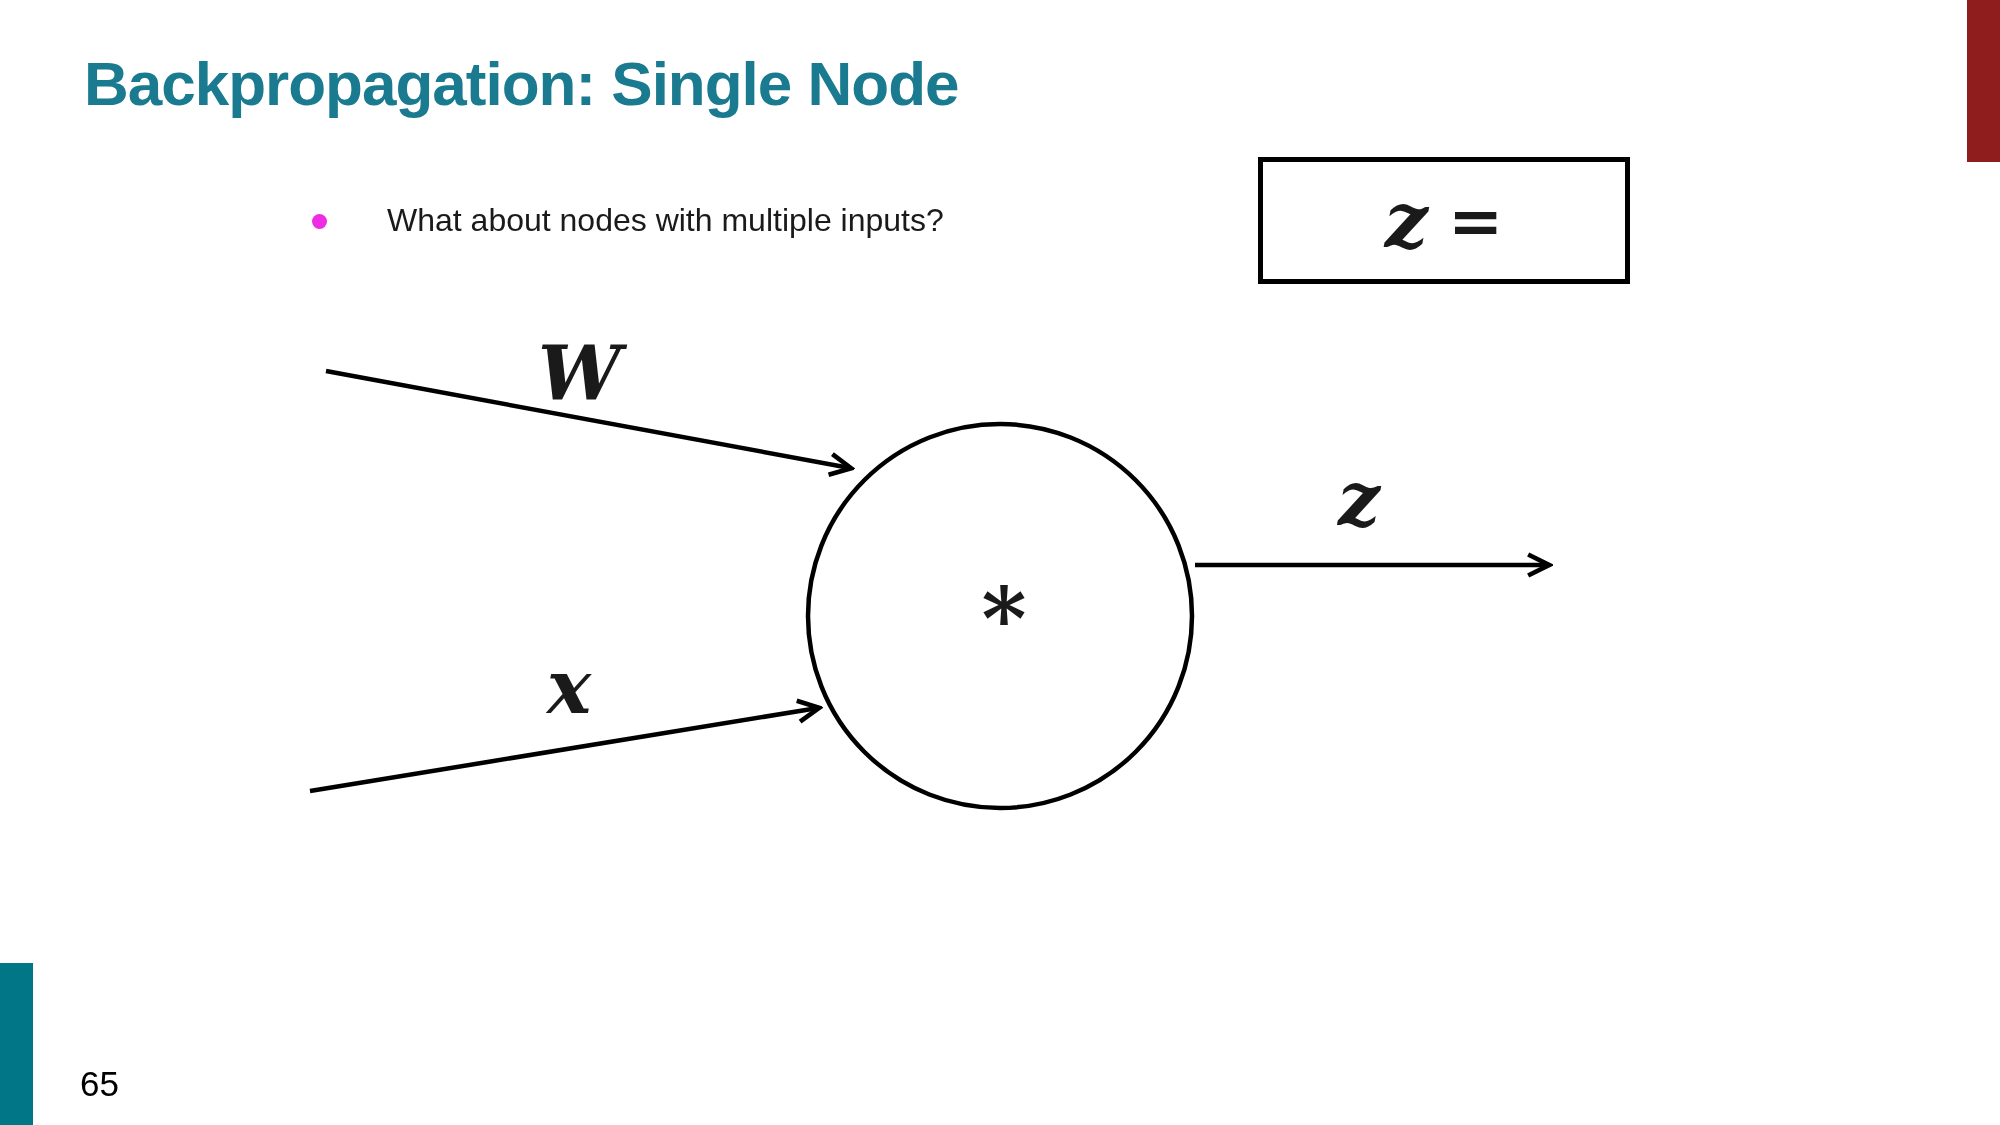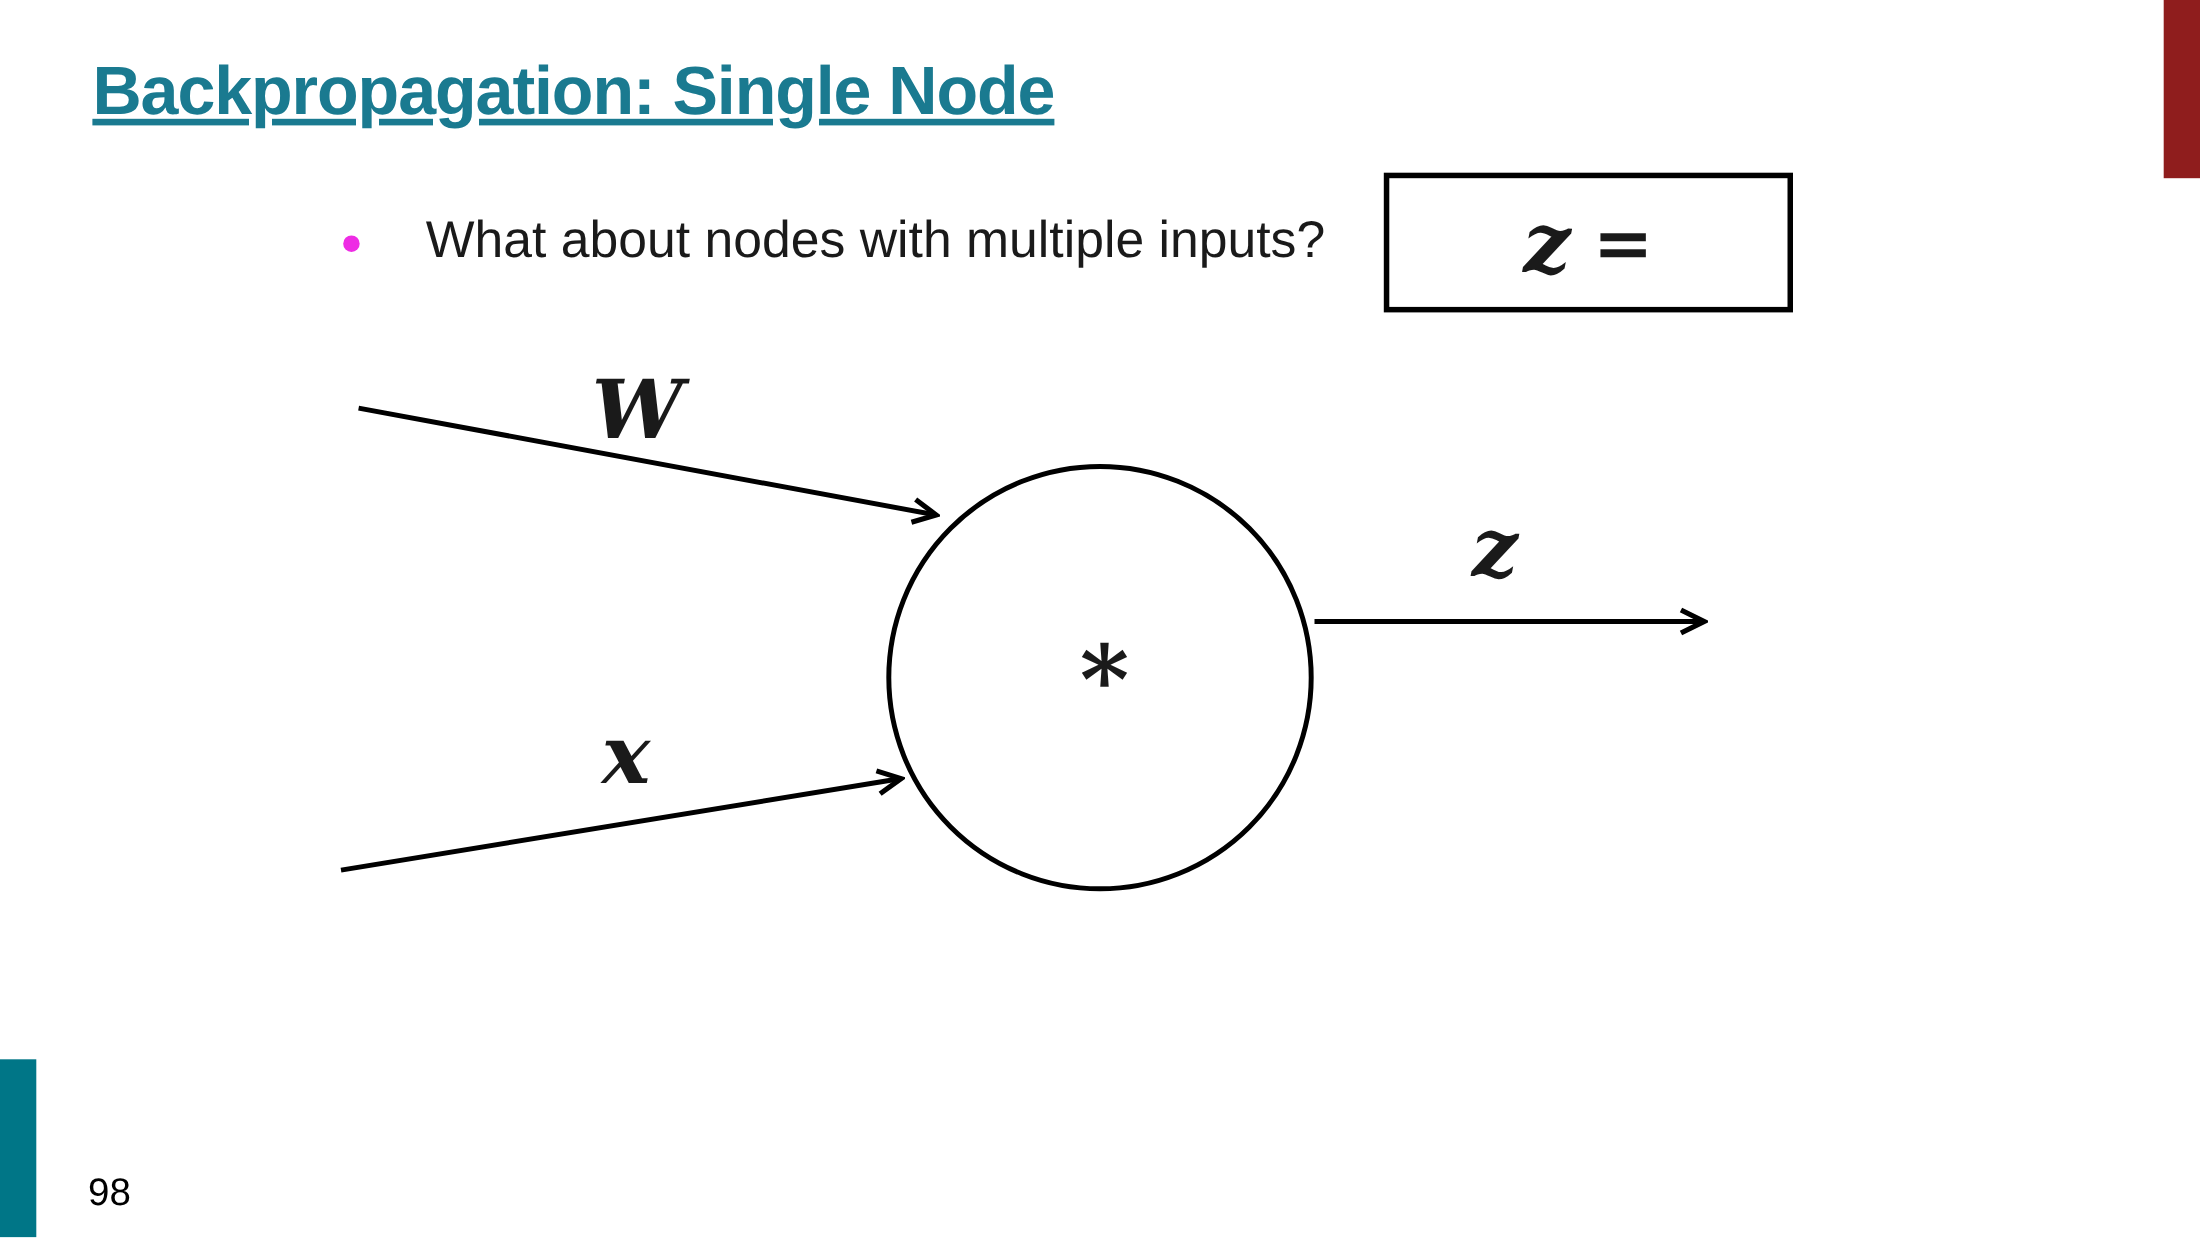--- a/index.html
+++ b/index.html
@@ -24,30 +24,29 @@
   }
   .accent-bottom-left{
     position:absolute;left:0;top:963px;width:33px;height:162px;
     background:var(--accent-teal);
   }
   .title{
     position:absolute;left:84px;top:48px;margin:0;
     font-size:62px;font-weight:bold;letter-spacing:-1px;
     color:var(--title-color);
     white-space:nowrap;
-    text-decoration:underline;
   }
   .bullet-row{position:absolute;left:310px;top:190px;}
   .bullet-dot{
     position:absolute;left:2px;top:24px;width:15px;height:15px;border-radius:50%;
     background:var(--bullet-color);
   }
   .bullet-text{
-    position:absolute;left:77px;top:0;
-    font-size:47px;color:var(--text-color);white-space:nowrap;
+    position:absolute;left:77px;top:12px;
+    font-size:32px;color:var(--text-color);white-space:nowrap;
   }
   .formula-box{
     position:absolute;left:1258px;top:157px;width:372px;height:127px;
     box-sizing:border-box;border:5px solid #000;background:#fff;
     display:flex;align-items:center;justify-content:center;gap:20px;
     font-family:"DejaVu Serif", serif;
   }
   .math{font-family:"DejaVu Serif", serif;font-weight:bold;font-style:italic;}
   .formula-box .math{font-size:76px;line-height:1;}
   .formula-box .equals{font-style:normal;font-weight:bold;font-size:66px;line-height:1;}
@@ -95,15 +94,15 @@
     <line x1="326" y1="371" x2="850" y2="468" stroke="#000" stroke-width="4.5" marker-end="url(#arrow)"></line>
     <line x1="310" y1="791" x2="818" y2="708" stroke="#000" stroke-width="4.5" marker-end="url(#arrow)"></line>
     <line x1="1195" y1="565" x2="1548" y2="565" stroke="#000" stroke-width="4.5" marker-end="url(#arrow)"></line>
   </svg>
 
   <span class="edge-label math label-w">W</span>
   <span class="edge-label math label-x">x</span>
   <span class="edge-label math label-z">z</span>
   <span class="node-operator">*</span>
 
-  <span class="page-number">98</span>
+  <span class="page-number">65</span>
 
 </div>
 
 </body></html>

